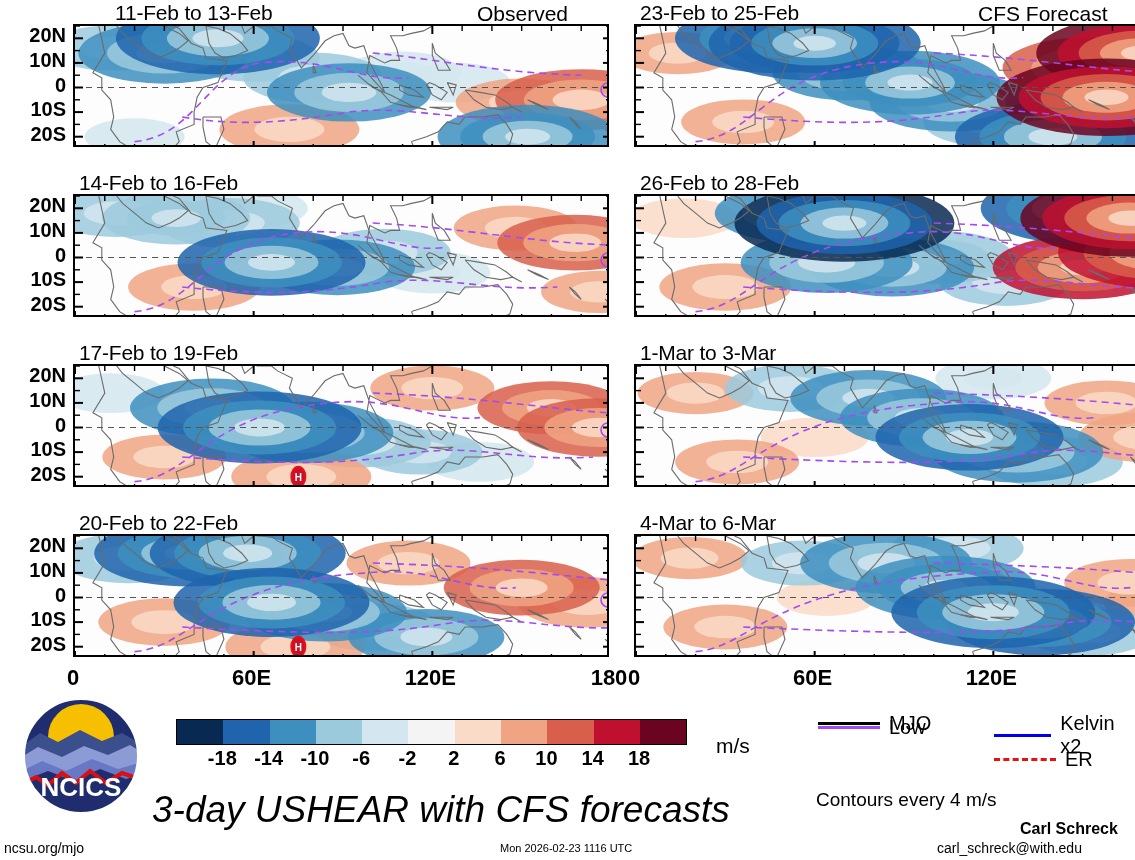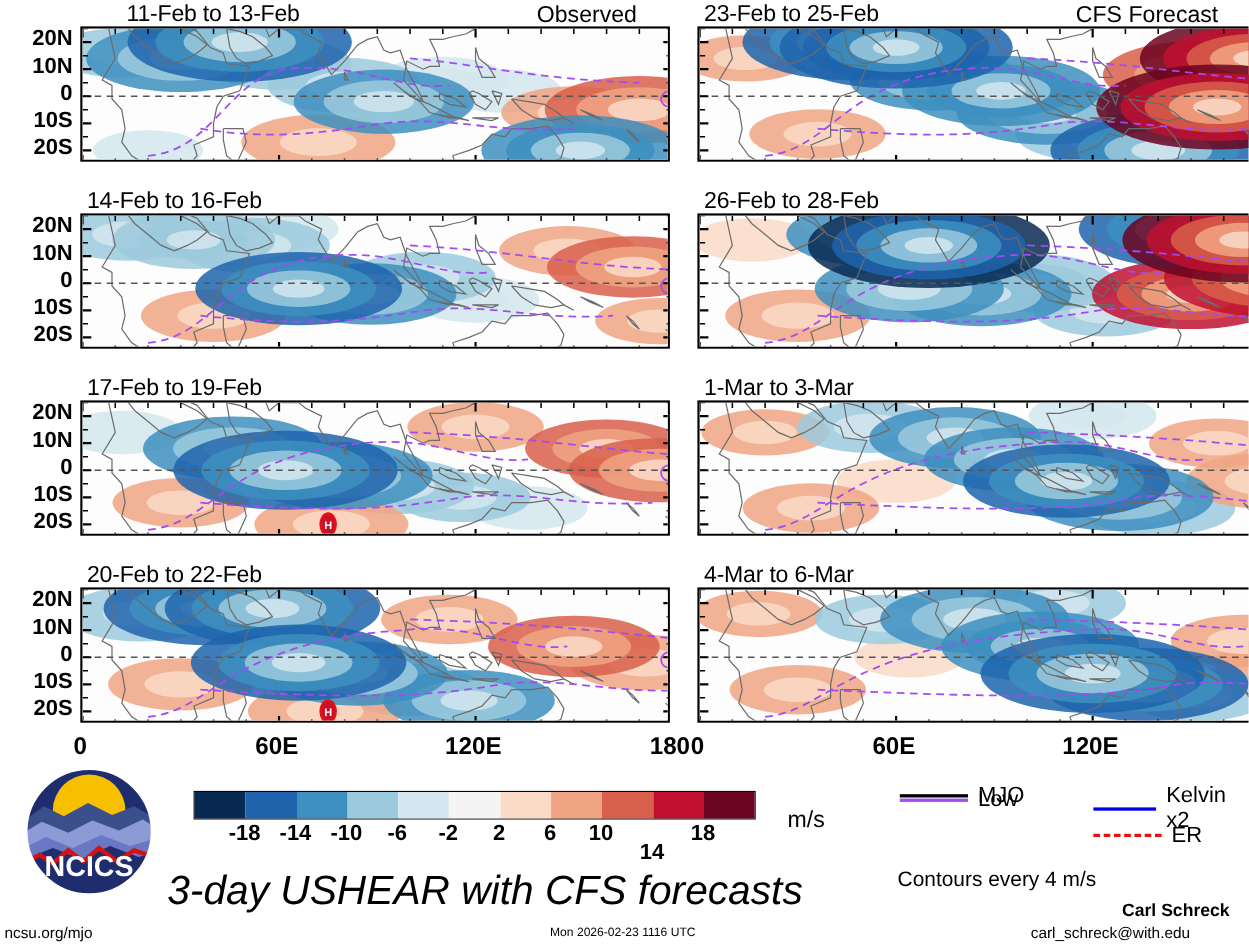--- a/index.html
+++ b/index.html
@@ -23,21 +23,21 @@
   .contour-note{position:absolute;font-size:19px;white-space:nowrap;}
   .foot{position:absolute;font-size:14px;white-space:nowrap;}
   .foot.small{font-size:11px;}
   .credit{position:absolute;font-size:16px;white-space:nowrap;font-weight:bold;}
 </style>
 </head>
 <body>
 
 <div>
 
-  <div class="col-header" style="left:477px;top:2px;margin-left:11px;">Observed</div>
+  <div class="col-header" style="left:477px;top:2px;">Observed</div>
   <div class="col-header" style="left:978px;top:2px;">CFS Forecast</div>
 
   <div id="panels-layer">
       <div class="panel-title" style="left: 79px; top: 1px; margin-left: 36px;">11-Feb to 13-Feb</div>
       <div class="map-frame" style="left: 73px; top: 24px; width: 536px; height: 123px;">
         <svg width="536" height="123" viewBox="0 0 536 123">
        <rect width="536" height="123" fill="#fdfdfd"></rect>
        <g>
             <ellipse cx="59.6" cy="110.7" rx="50.0" ry="18.4" fill="#d4e6ef" opacity="0.85"></ellipse>
             <ellipse cx="381.2" cy="56.6" rx="54.0" ry="19.8" fill="#d4e6ef" opacity="0.85"></ellipse>
@@ -1159,21 +1159,21 @@
       </div>
     <div id="cbar-ticks">
         <div class="cbar-tick" style="left: 46.3px; top: 28px;">-18</div>
         <div class="cbar-tick" style="left: 92.6px; top: 28px;">-14</div>
         <div class="cbar-tick" style="left: 138.9px; top: 28px;">-10</div>
         <div class="cbar-tick" style="left: 185.2px; top: 28px;">-6</div>
         <div class="cbar-tick" style="left: 231.5px; top: 28px;">-2</div>
         <div class="cbar-tick" style="left: 277.8px; top: 28px;">2</div>
         <div class="cbar-tick" style="left: 324.1px; top: 28px;">6</div>
         <div class="cbar-tick" style="left: 370.4px; top: 28px;">10</div>
-        <div class="cbar-tick" style="left: 416.7px; top: 45px; text-align: right;">14</div>
+        <div class="cbar-tick" style="left: 416.7px; top: 28px; text-align: right;">14</div>
         <div class="cbar-tick" style="left: 463px; top: 28px;">18</div>
       </div>
   </div>
   <div class="cbar-unit" style="left:716px;top:734px;">m/s</div>
 
   <div id="legend-layer">
       <div class="legend-row" style="left: 818px; top: 712px;">
         <span class="legend-line" style="border-top-color: rgb(0, 0, 0);"></span>
         <span>MJO</span>
       </div>

